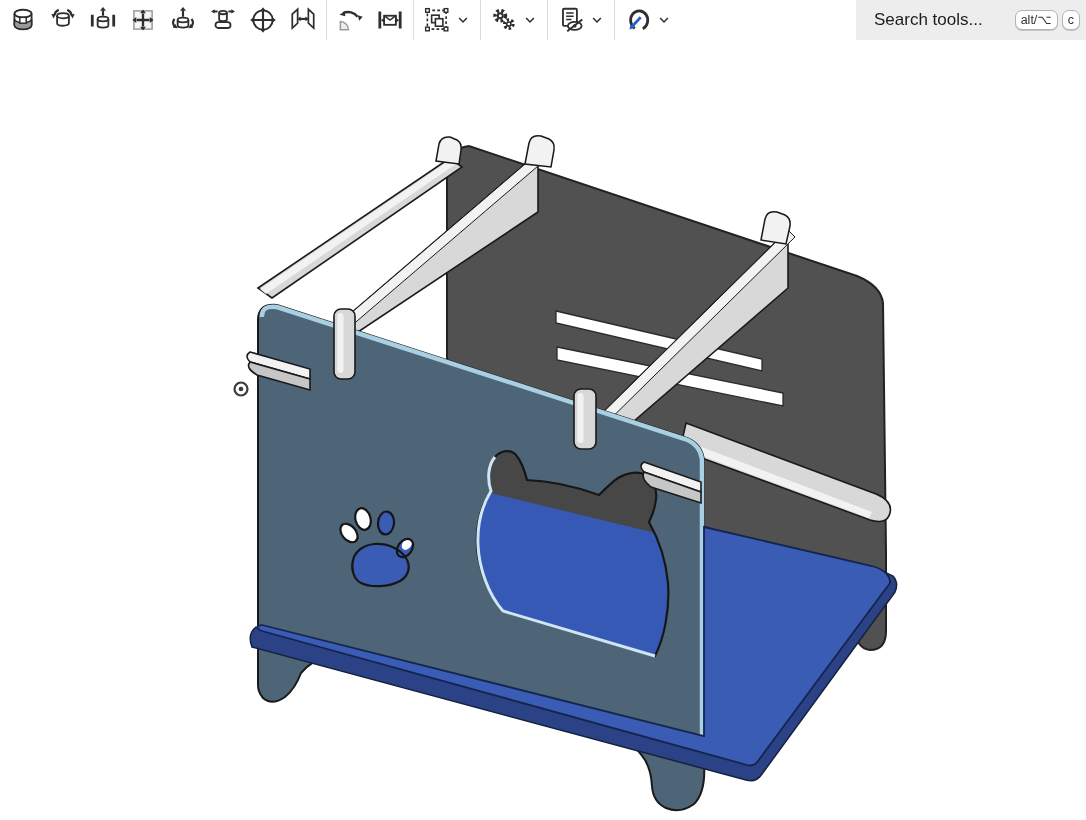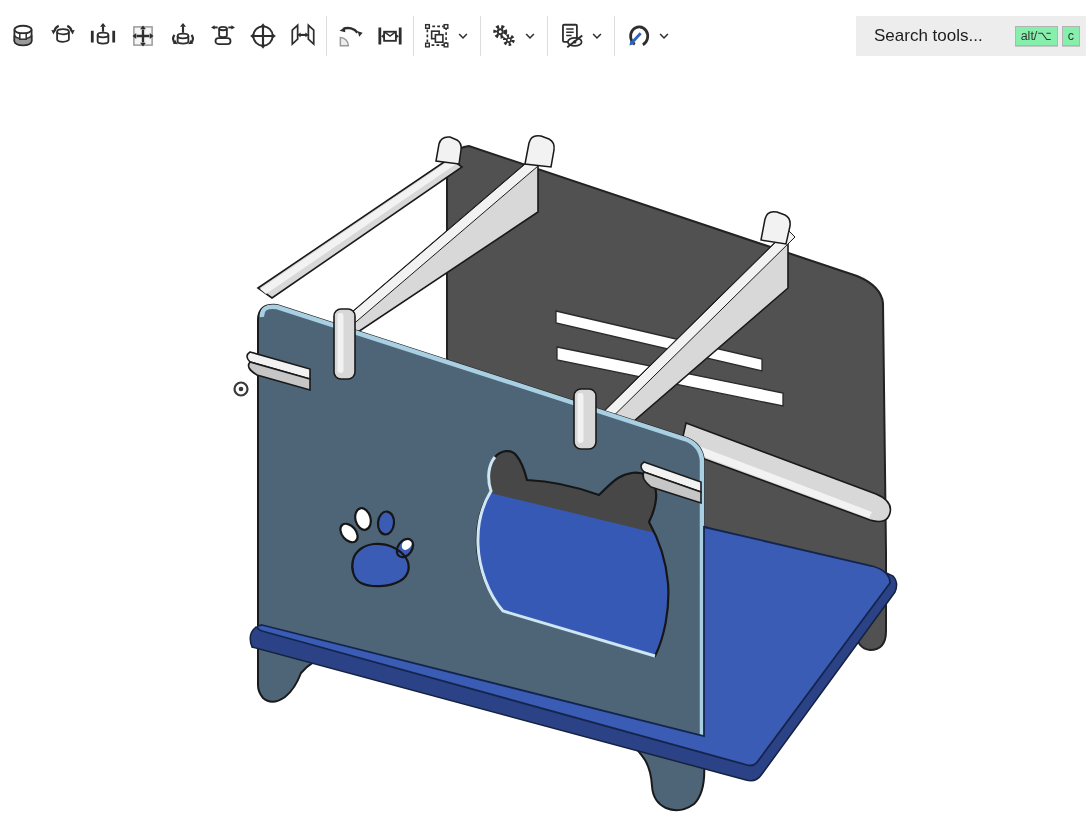--- a/index.html
+++ b/index.html
@@ -1,35 +1,35 @@
 <!DOCTYPE html>
 <html><head>
 <meta charset="utf-8">
 <style>
   html,body{margin:0;padding:0;background:#fff;width:1086px;height:820px;overflow:hidden;
             font-family:"Liberation Sans", sans-serif;}
   .stage{position:relative;width:1086px;height:820px;background:#fff;}
 
   
-  .toolbar{position:absolute;top:16px;left:0;width:1086px;height:40px;background:#fff;z-index:10;
+  .toolbar{position:absolute;top:0;left:0;width:1086px;height:40px;background:#fff;z-index:10;
            display:flex;align-items:stretch;}
   .tb-groups{display:flex;align-items:stretch;}
   .tb-group{display:flex;align-items:center;padding:0 3px;}
   .tb-group + .tb-group{border-left:1px solid #dcdcdc;}
   .tb-btn{display:flex;align-items:center;justify-content:center;gap:2px;border:none;background:transparent;
           padding:2px 5px;height:38px;cursor:pointer;}
   .tb-ic{width:30px;height:30px;}
   .tb-ch{width:18px;height:18px;}
   
   .search{position:absolute;top:0;right:0;width:230px;height:40px;background:#ededed;
           display:flex;align-items:center;padding:0 6px 0 16px;box-sizing:border-box;gap:5px;}
   .search input{flex:1;min-width:0;border:none;background:transparent;outline:none;
           font-family:"Liberation Sans",sans-serif;font-size:17px;color:#1c1c1c;}
   .search input::placeholder{color:#1c1c1c;opacity:1;}
-  .kc{font-size:12.5px;color:#333;background:#86efac;border:1px solid #b3b3b3;border-radius:0;
+  .kc{font-size:12.5px;color:#333;background:#ffffff;border:1px solid #b3b3b3;border-radius:7px;
       padding:3px 5px;line-height:1;box-shadow:0 1px 0 #c6c6c6;white-space:nowrap;}
 
   
   .viewport{position:absolute;top:0;left:0;width:1086px;height:820px;}
   svg.model{display:block;}
   .defs-store{position:absolute;width:0;height:0;overflow:hidden;}
 </style>
 </head>
 <body>
 

